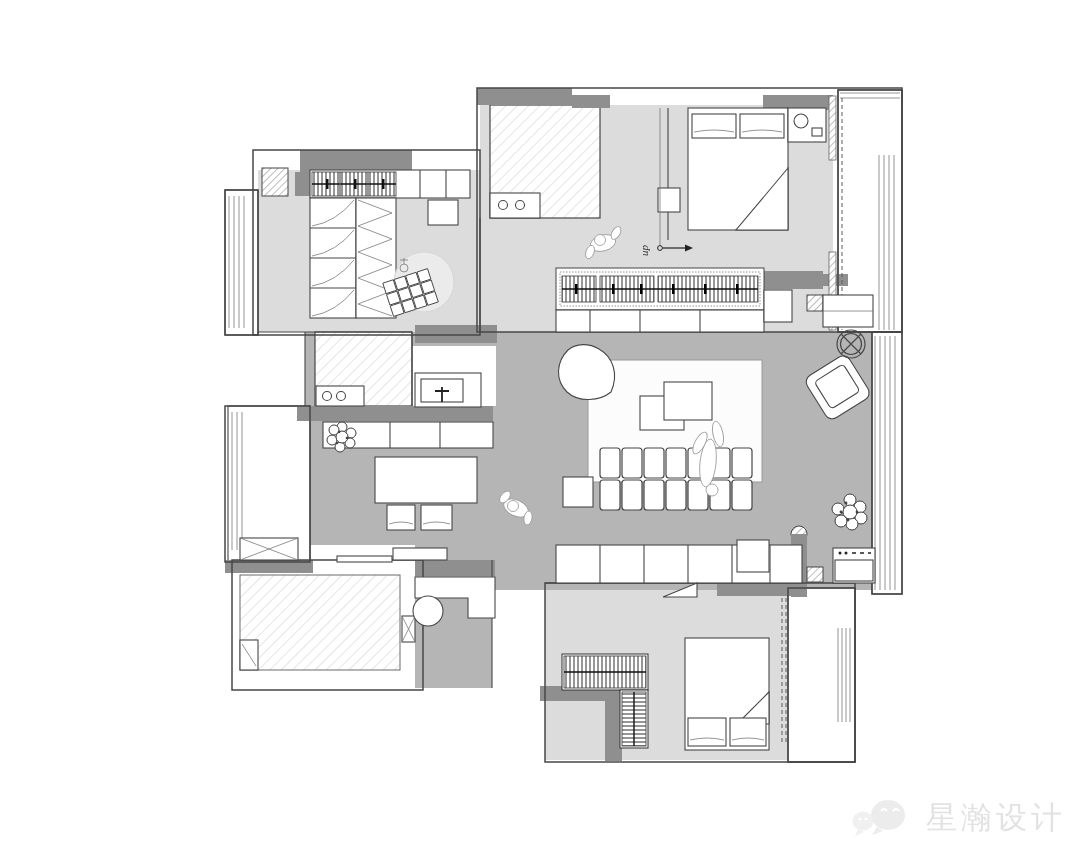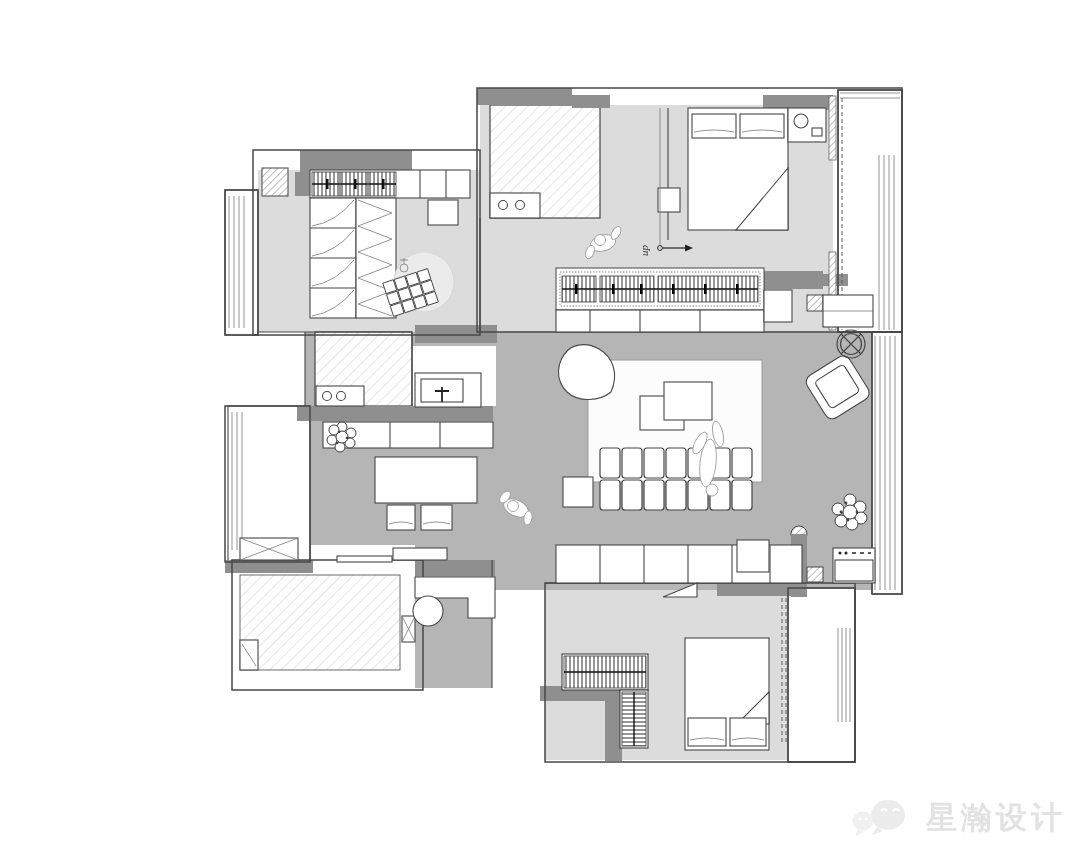--- a/index.html
+++ b/index.html
@@ -12,21 +12,21 @@
   .floorR{fill:var(--floorRoom);}
   .wh{fill:#ffffff;stroke:var(--line);stroke-width:1.1;}
   .ln{fill:none;stroke:var(--line);stroke-width:1.1;}
   .ol{fill:none;stroke:var(--line);stroke-width:1.5;}
   .thin{fill:none;stroke:#7a7a7a;stroke-width:0.8;}
   .dash{fill:none;stroke:#5a5a5a;stroke-width:1;stroke-dasharray:4 3;}
   .rug{fill:#fcfcfc;stroke:#9a9a9a;stroke-width:1;}
   .person{fill:#ffffff;stroke:#9f9f9f;stroke-width:0.9;}
   .uptext{font:italic 11px "Liberation Serif",serif;fill:#333;}
   .watermark{position:absolute;right:14px;bottom:22px;display:flex;align-items:center;gap:14px;
-             color:var(--watermark);font-size:31px;letter-spacing:4px;font-weight:700;
+             color:var(--watermark);font-size:31px;letter-spacing:4px;font-weight:400;
              text-shadow:0 1px 0 #ffffff;}
 </style>
 </head>
 <body>
 
 <div class="stage">
 <svg class="plan-svg" width="1080" height="864" viewBox="0 0 1080 864">
   <defs>
     <pattern id="hatch" width="8" height="8" patternUnits="userSpaceOnUse" patternTransform="rotate(45)">
       <rect width="8" height="8" fill="#ffffff"></rect>

